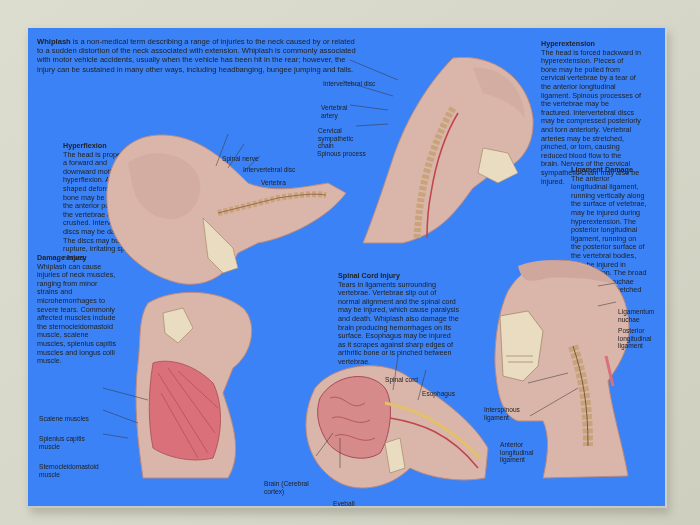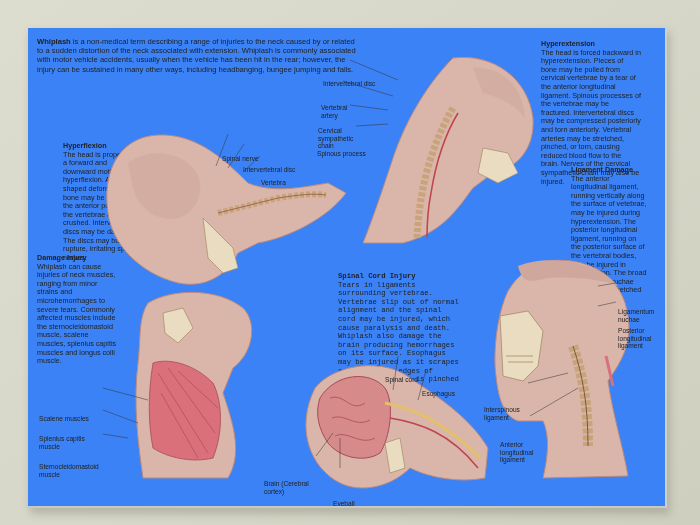--- a/index.html
+++ b/index.html
@@ -39,21 +39,21 @@
   <div class="txt" style="left:513px;top:12px;width:100px;">
     <b style="display:block">Hyperextension</b>
     <span>The head is forced backward in hyperextension. Pieces of bone may be pulled from cervical vertebrae by a tear of the anterior longitudinal ligament. Spinous processes of the vertebrae may be fractured. Intervertebral discs may be compressed posteriorly and torn anteriorly. Vertebral arteries may be stretched, pinched, or torn, causing reduced blood flow to the brain. Nerves of the cervical sympathetic chain may also be injured.</span>
   </div>
 
   <div class="txt" style="left:543px;top:138px;width:76px;">
     <b style="display:block">Ligament Damage</b>
     <span>The anterior longitudinal ligament, running vertically along the surface of vetebrae, may be injured during hyperextension. The posterior longitudinal ligament, running on the posterior surface of the vertebral bodies, may be injured in hyperflexion. The broad ligamentum nuchae may also be stretched or torn.</span>
   </div>
 
-  <div class="txt" style="left:310px;top:244px;width:122px;font-family:Liberation Mono, monospace;">
+  <div class="txt" style="left:310px;top:244px;width:122px;">
     <b style="display:block">Spinal Cord Injury</b>
     <span>Tears in ligaments surrounding vertebrae. Vertebrae slip out of normal alignment and the spinal cord may be injured, which cause paralysis and death. Whiplash also damage the brain producing hemorrhages on its surface. Esophagus may be injured as it scrapes against sharp edges of arthritic bone or is pinched between vertebrae.</span>
   </div>
 
   <div class="fig" style="left:70px;top:95px;">
     <svg width="250" height="170" viewBox="0 0 250 170">
       <path d="M60,12 C20,14 4,50 10,90 C14,120 40,150 80,160 C110,166 130,150 140,130 L160,120 C190,115 230,95 248,70 L230,60 C200,65 175,70 150,60 C130,40 100,10 60,12 Z" fill="#d9b5aa" stroke="#b98a80" stroke-width="1"></path>
       <path d="M30,40 C50,25 80,28 95,45 C110,62 100,90 80,95 C60,100 40,85 35,65 Z" fill="#cfa79c" opacity="0.6"></path>
       <path d="M105,95 L120,110 L135,125 L140,145 L125,150 L110,135 Z" fill="#eadcc0" stroke="#a58a6a" stroke-width="0.7"></path>
       <path d="M120,90 C140,85 160,80 180,75 C200,72 215,70 228,72" fill="none" stroke="#c9a37a" stroke-width="6" stroke-dasharray="4 2"></path>

